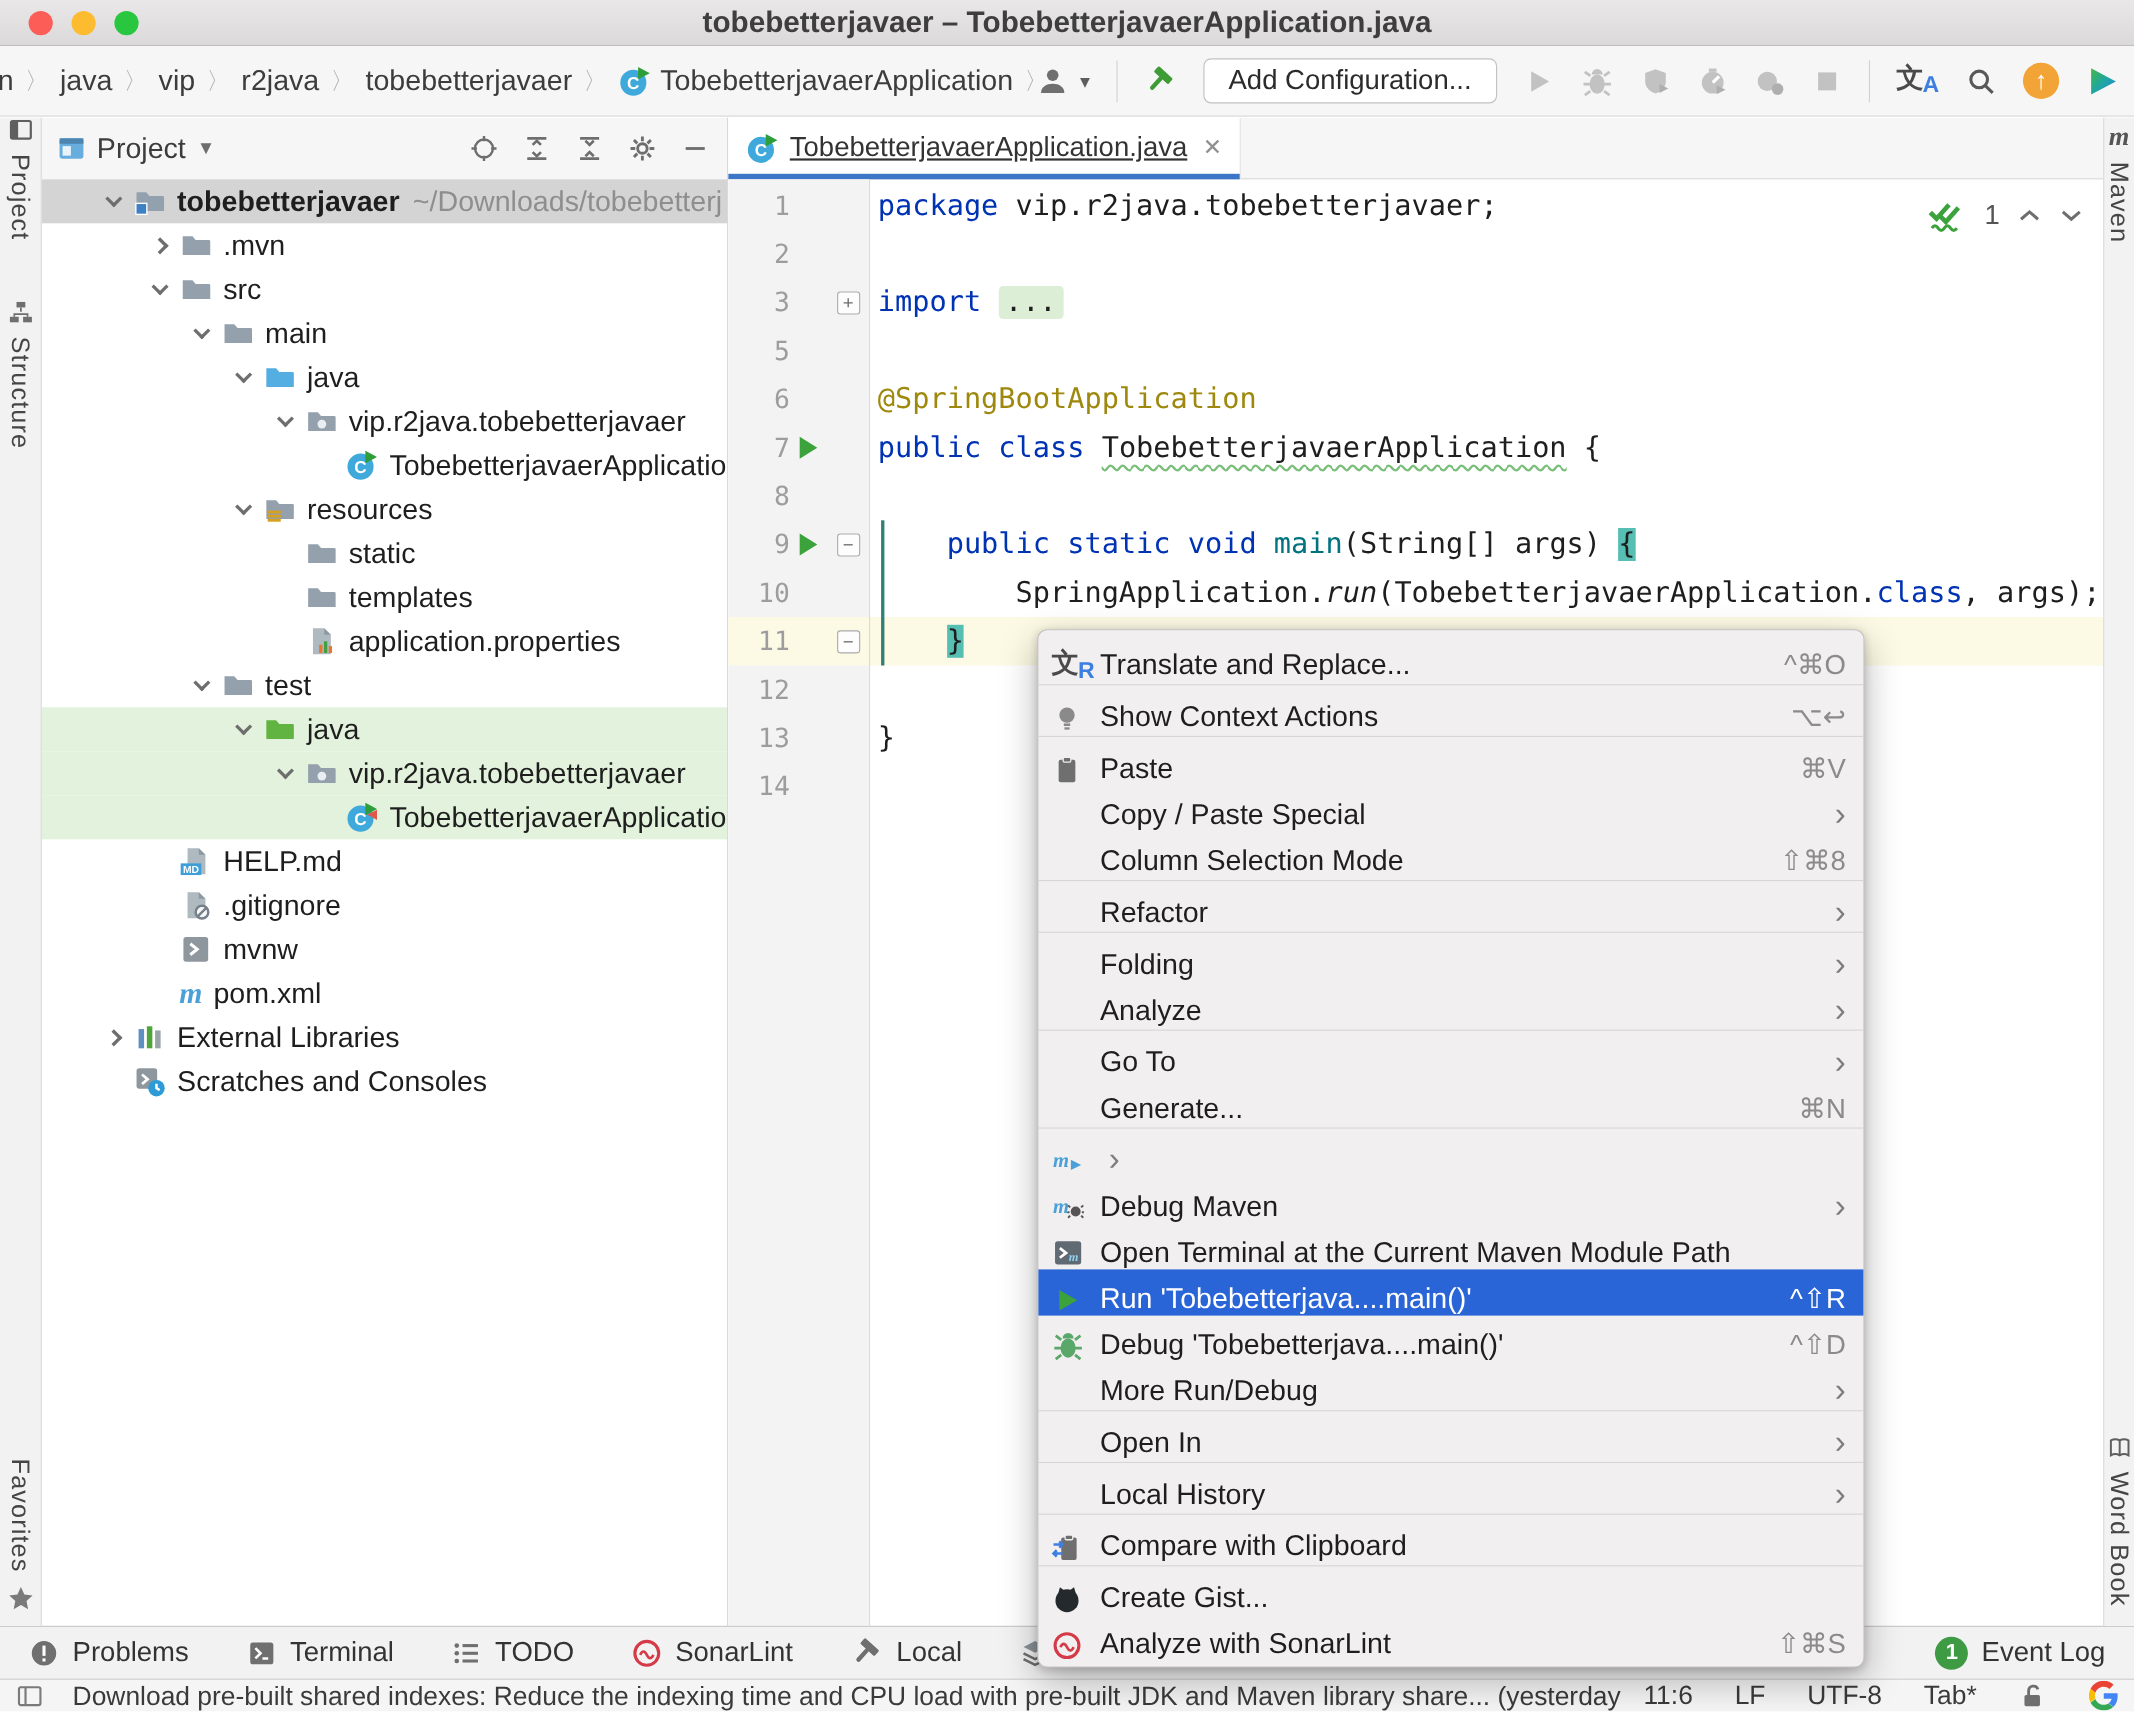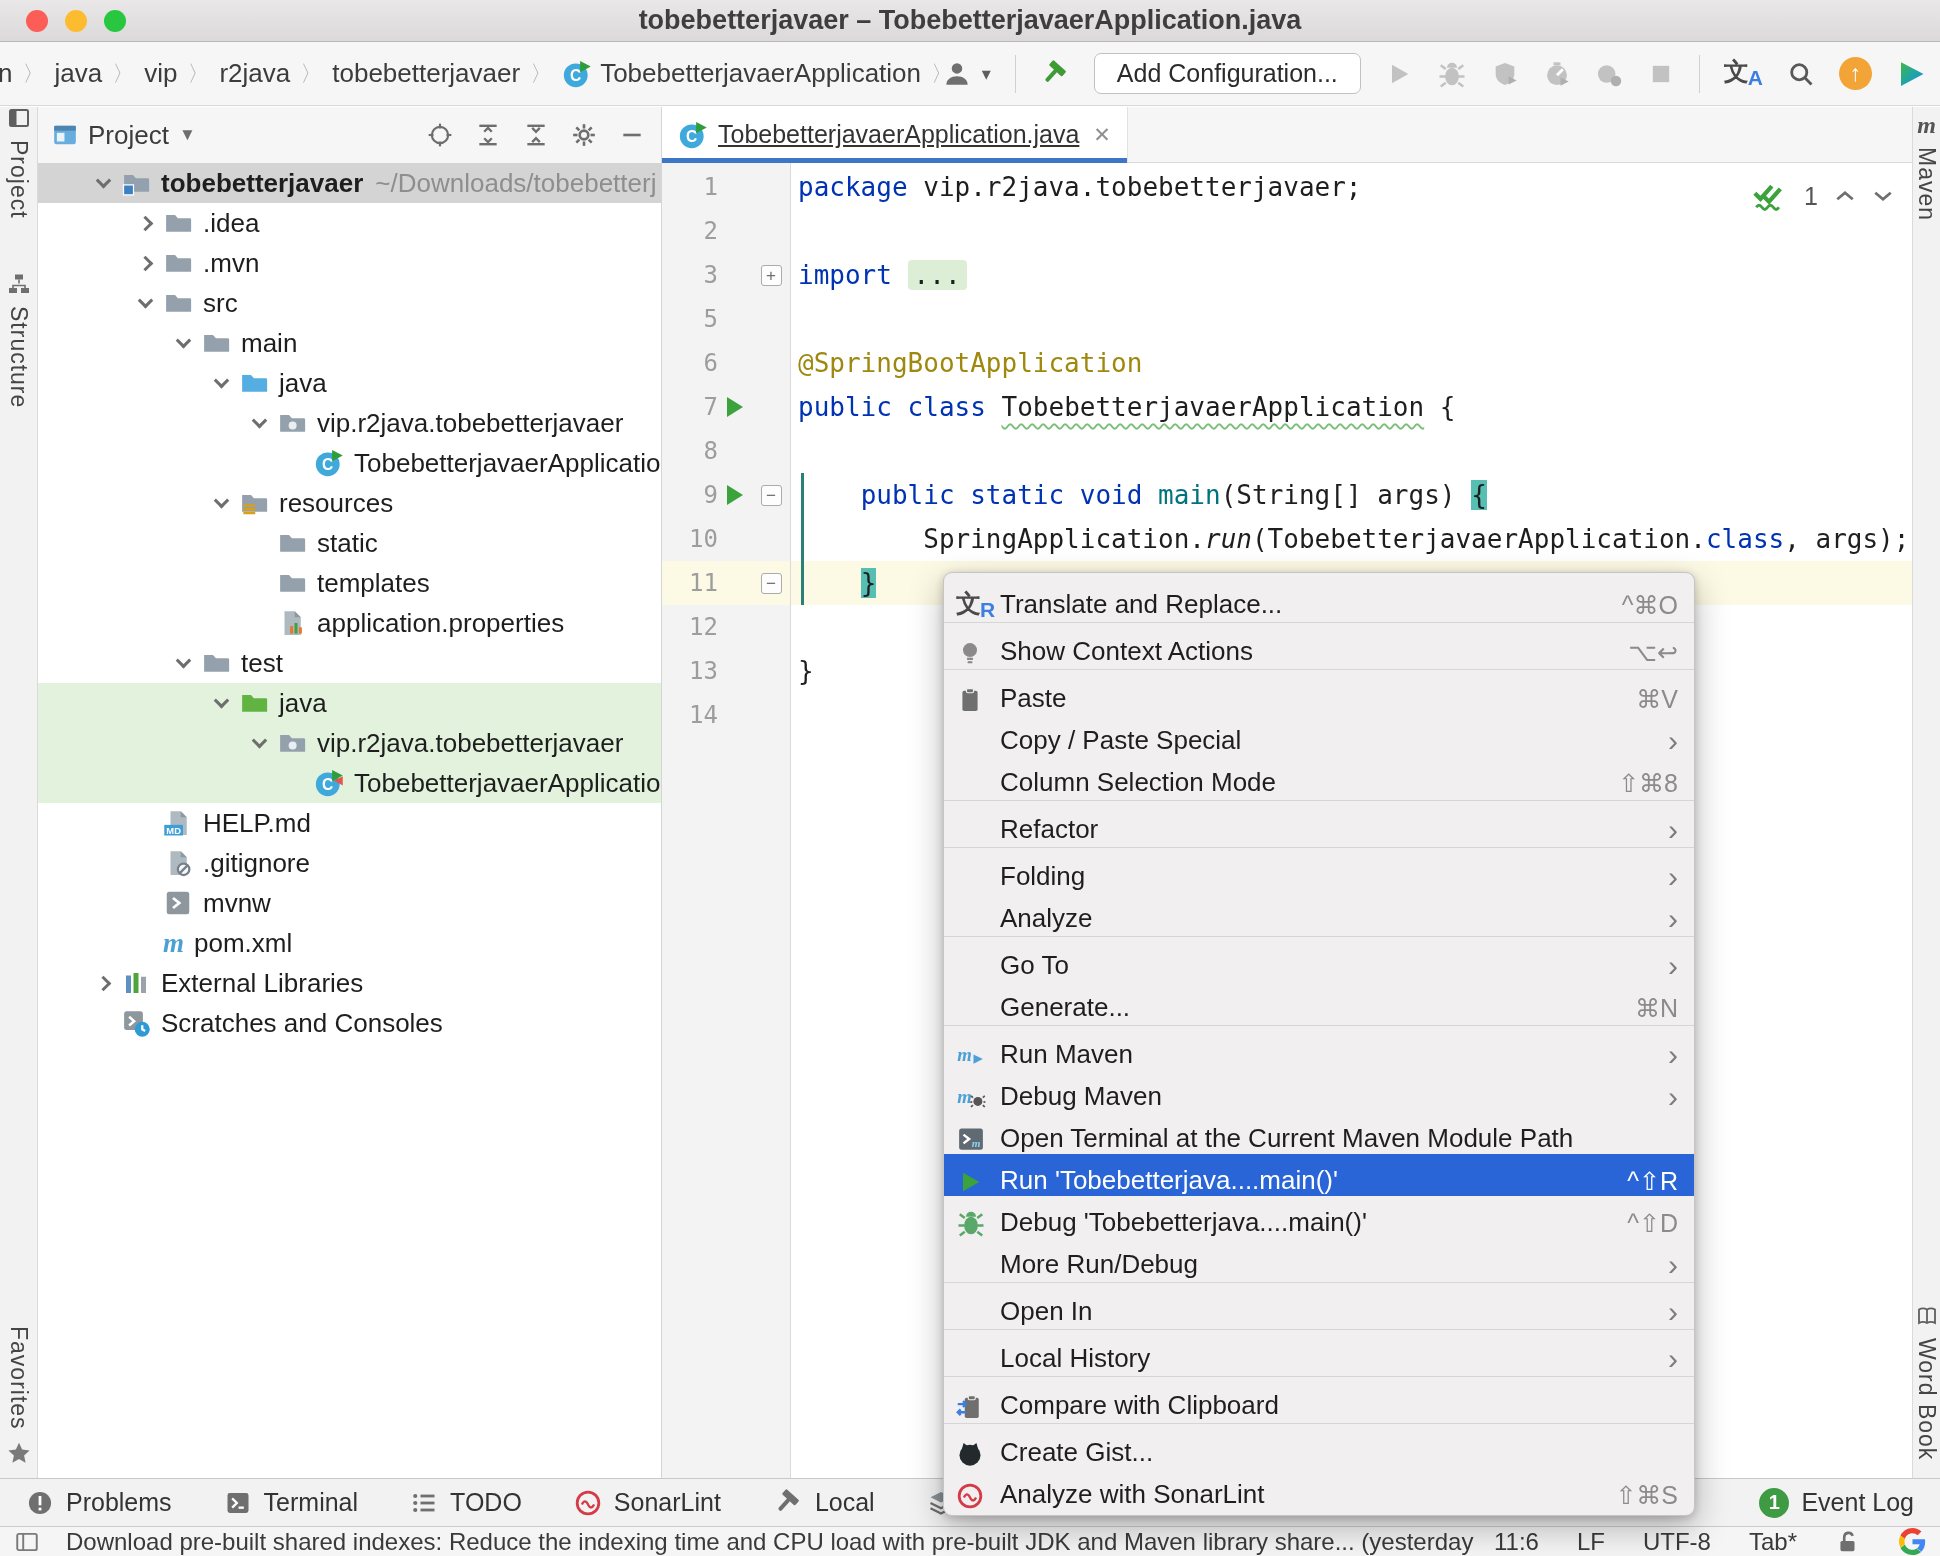--- a/index.html
+++ b/index.html
@@ -367,31 +367,20 @@
       </div>
       <div class="trow " style="padding-left:89px">
         <span class="chslot">
           <span class="chev right"></span>
         </span>
         <span class="ic">
           <svg width="30" height="30" viewBox="0 0 24 24">
             <path fill="#94A1AC" d="M2.5 5.5h7.1l2.3 2.6h9.6a1 1 0 0 1 1 1v9.9H2.5z"></path>
           </svg>
         </span>
-        <span class="lab">.idea</span>
-      </div>
-      <div class="trow " style="padding-left:89px">
-        <span class="chslot">
-          <span class="chev right"></span>
-        </span>
-        <span class="ic">
-          <svg width="30" height="30" viewBox="0 0 24 24">
-            <path fill="#94A1AC" d="M2.5 5.5h7.1l2.3 2.6h9.6a1 1 0 0 1 1 1v9.9H2.5z"></path>
-          </svg>
-        </span>
         <span class="lab">.mvn</span>
       </div>
       <div class="trow " style="padding-left:89px">
         <span class="chslot">
           <span class="chev down"></span>
         </span>
         <span class="ic">
           <svg width="30" height="30" viewBox="0 0 24 24">
             <path fill="#94A1AC" d="M2.5 5.5h7.1l2.3 2.6h9.6a1 1 0 0 1 1 1v9.9H2.5z"></path>
           </svg>
@@ -805,21 +794,20 @@
       <span class="msc">⌘N</span>
     </div>
     <div class="mdiv"></div>
     <div class="mrow ">
       <span class="mico">
         <svg width="30" height="30" viewBox="0 0 24 24">
           <text x="1" y="16.5" font-family="Liberation Serif" font-style="italic" font-weight="bold" font-size="15" fill="#4BA0D8">m</text>
           <polygon points="14,11.5 21.5,15.2 14,19" fill="#4BA0D8"></polygon>
         </svg>
       </span>
-      <span class="mlab">Run Maven</span>
       <span class="marr">›</span>
     </div>
     <div class="mrow ">
       <span class="mico">
         <svg width="30" height="30" viewBox="0 0 24 24">
           <text x="1" y="16.5" font-family="Liberation Serif" font-style="italic" font-weight="bold" font-size="15" fill="#4BA0D8">m</text>
           <circle cx="17.5" cy="15.5" r="3.6" fill="#555"></circle>
           <g stroke="#555" stroke-width="1.4">
             <line x1="13.5" y1="12.5" x2="12" y2="11"></line>
             <line x1="21.5" y1="12.5" x2="23" y2="11"></line>

